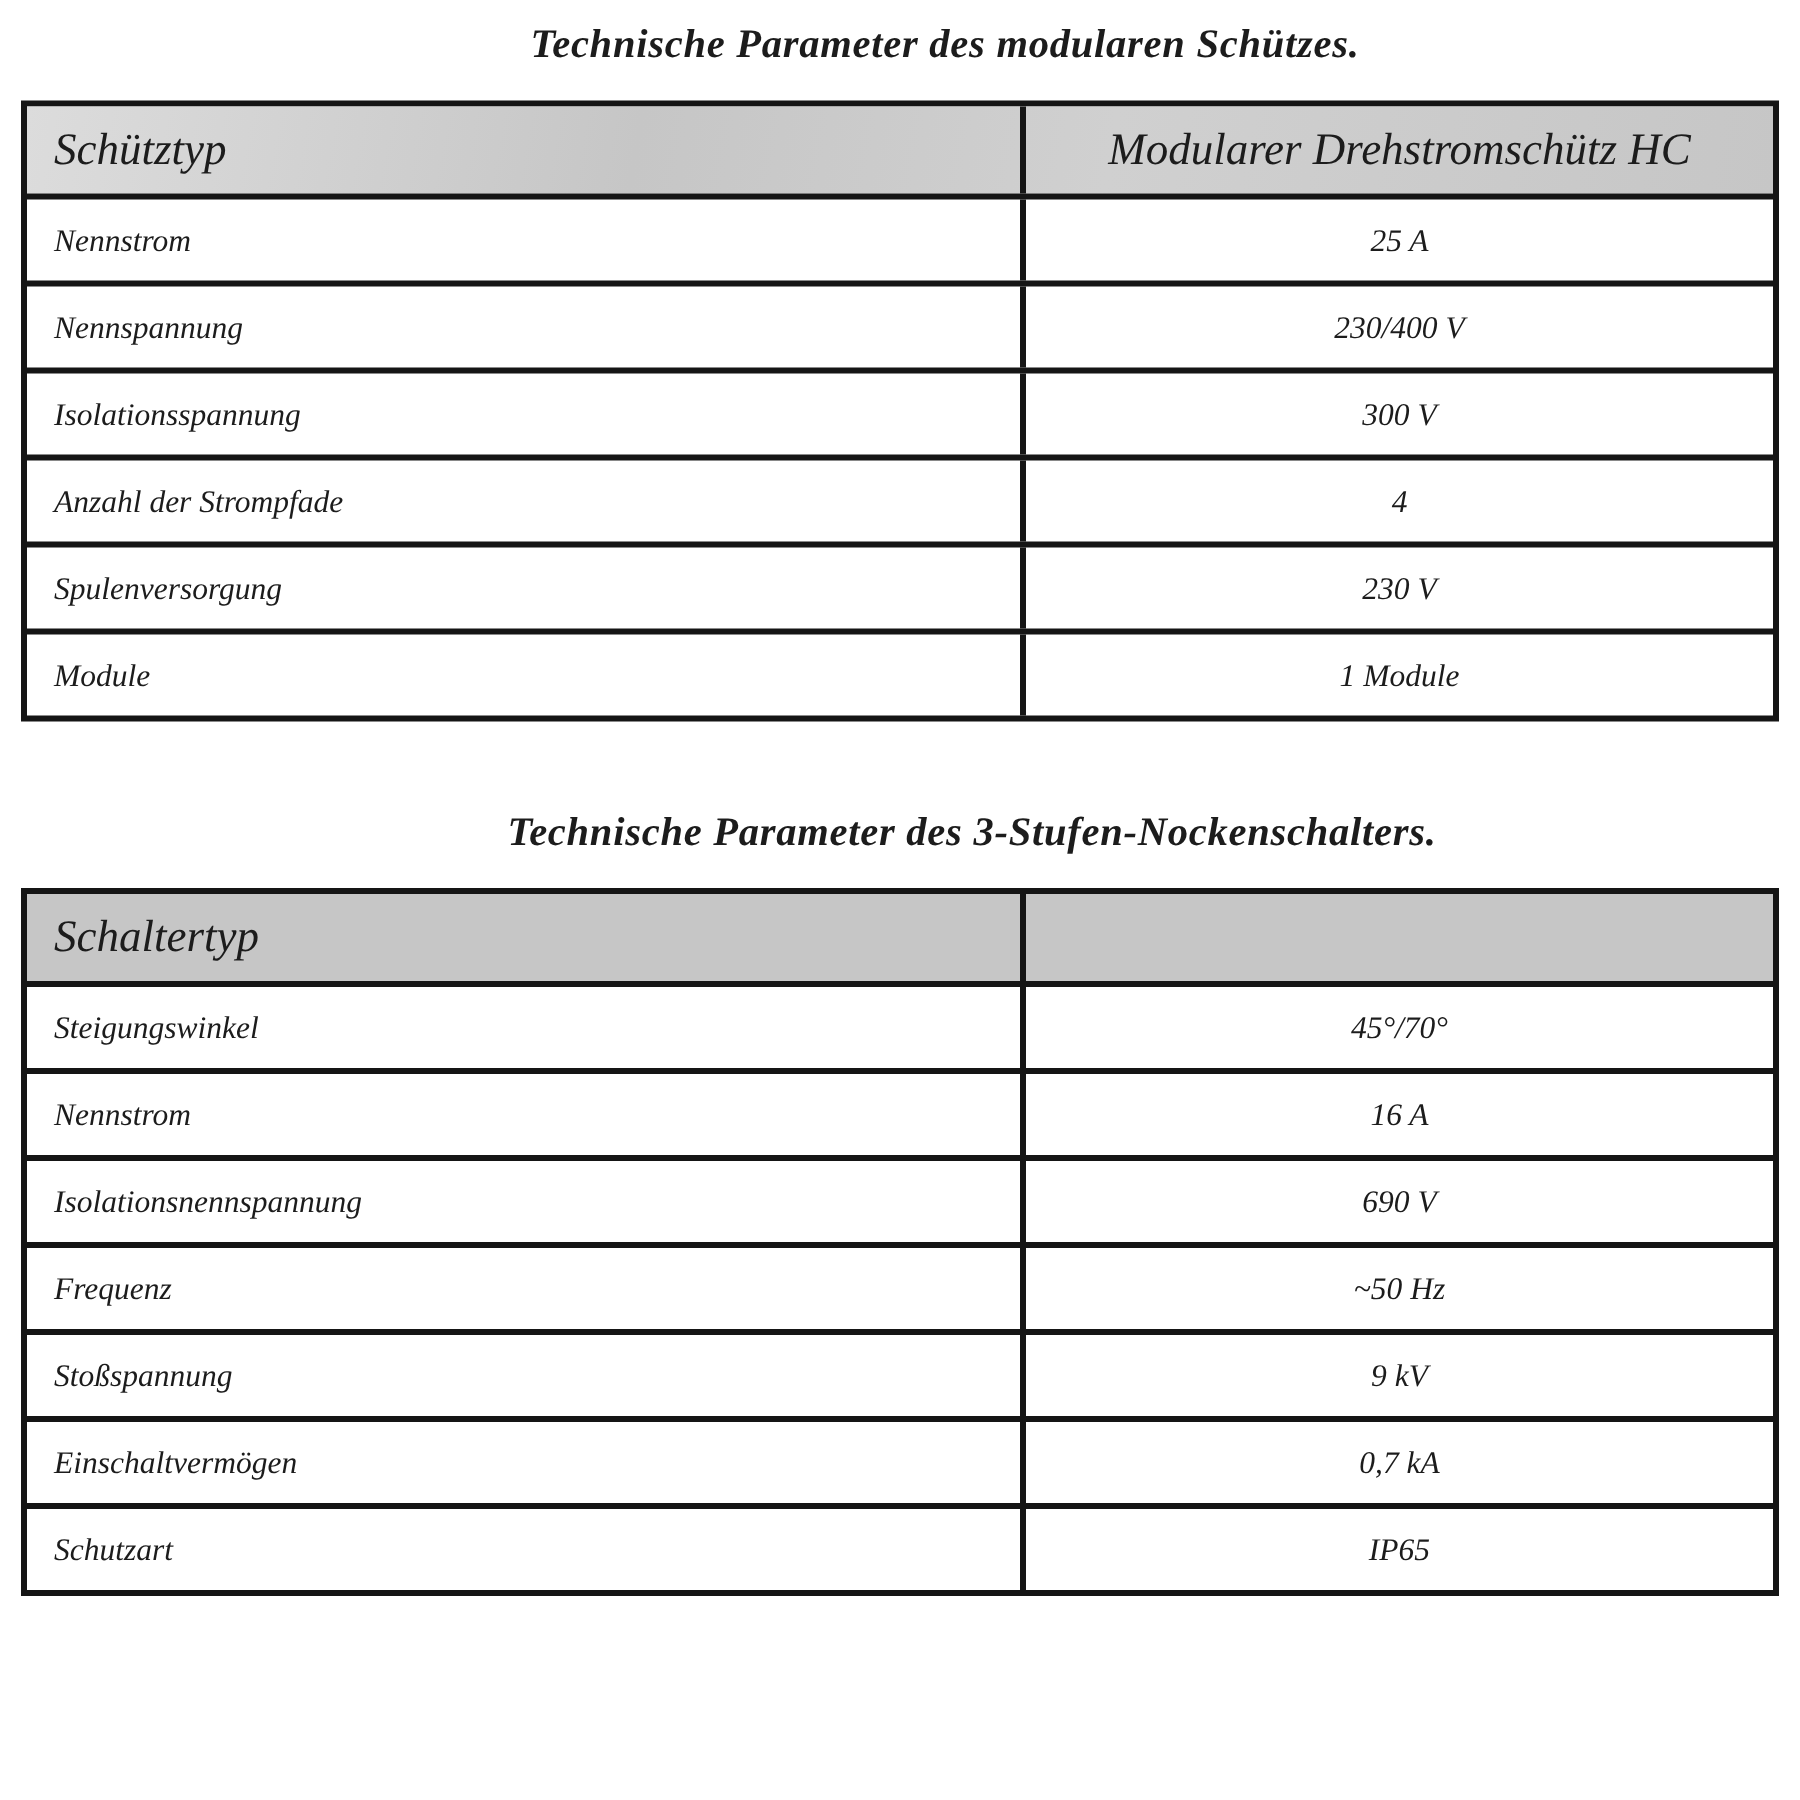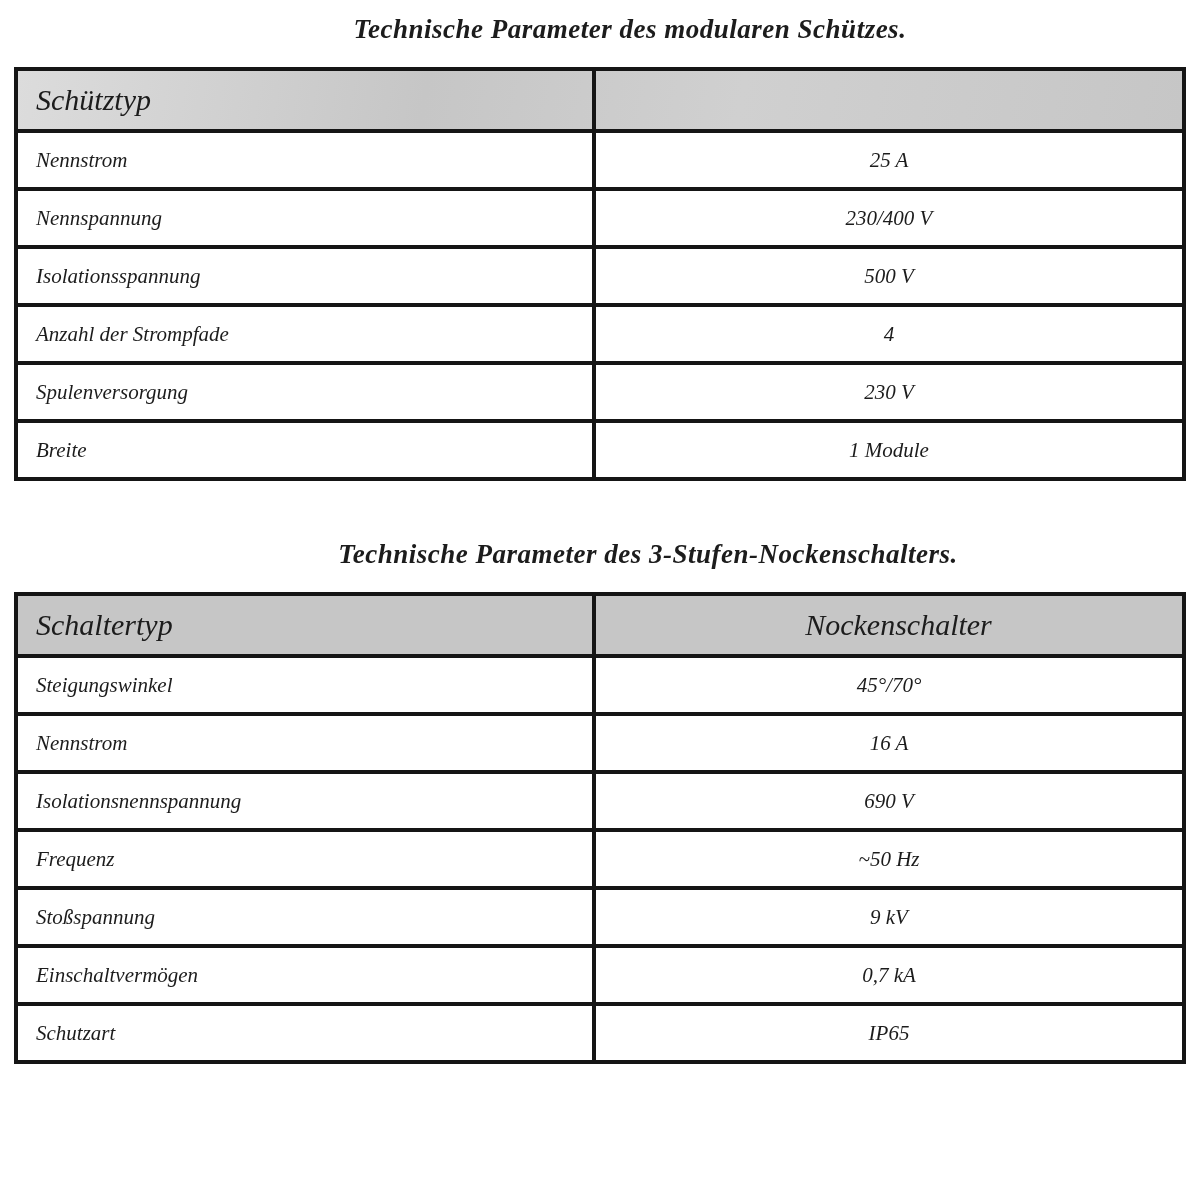--- a/index.html
+++ b/index.html
@@ -43,21 +43,21 @@
     background: linear-gradient(100deg, var(--header_bg_light) 0%, var(--header_bg) 35%, #d0d0d0 62%, var(--header_bg) 100%);
   }
   .flat-head { background: var(--header_bg); gap: 19px; }
   .td {
     display: flex;
     align-items: center;
     font-size: 21px;
     line-height: 1;
   }
   .td.param {
-    width: 578px;
+    width: 666px;
     border-right: 4px solid var(--border);
     padding-left: 18px;
     justify-content: flex-start;
   }
   .td.value {
     flex: 1;
     justify-content: center;
     text-align: center;
   }
   .th-row .td { font-size: 30px; }
@@ -65,53 +65,53 @@
 </head>
 <body>
 
 <div>
 
   <div class="section-title title-1">Technische Parameter des modularen Schützes.</div>
 
   <div class="param-table">
     <div class="tr th-row">
       <div class="td param">Schütztyp</div>
+      <div class="td value">Modularer Drehstromschütz HC</div>
     </div>
     <div class="tr">
       <div class="td param">Nennstrom</div>
       <div class="td value">25 A</div>
     </div>
     <div class="tr">
       <div class="td param">Nennspannung</div>
       <div class="td value">230/400 V</div>
     </div>
     <div class="tr">
       <div class="td param">Isolationsspannung</div>
-      <div class="td value">500 V</div>
+      <div class="td value">300 V</div>
     </div>
     <div class="tr">
       <div class="td param">Anzahl der Strompfade</div>
       <div class="td value">4</div>
     </div>
     <div class="tr">
       <div class="td param">Spulenversorgung</div>
       <div class="td value">230 V</div>
     </div>
     <div class="tr">
-      <div class="td param">Breite</div>
+      <div class="td param">Module</div>
       <div class="td value">1 Module</div>
     </div>
   </div>
 
   <div class="section-title title-2">Technische Parameter des 3-Stufen-Nockenschalters.</div>
 
   <div class="param-table">
     <div class="tr th-row flat-head">
       <div class="td param">Schaltertyp</div>
-      <div class="td value">Nockenschalter</div>
     </div>
     <div class="tr">
       <div class="td param">Steigungswinkel</div>
       <div class="td value">45°/70°</div>
     </div>
     <div class="tr">
       <div class="td param">Nennstrom</div>
       <div class="td value">16 A</div>
     </div>
     <div class="tr">

